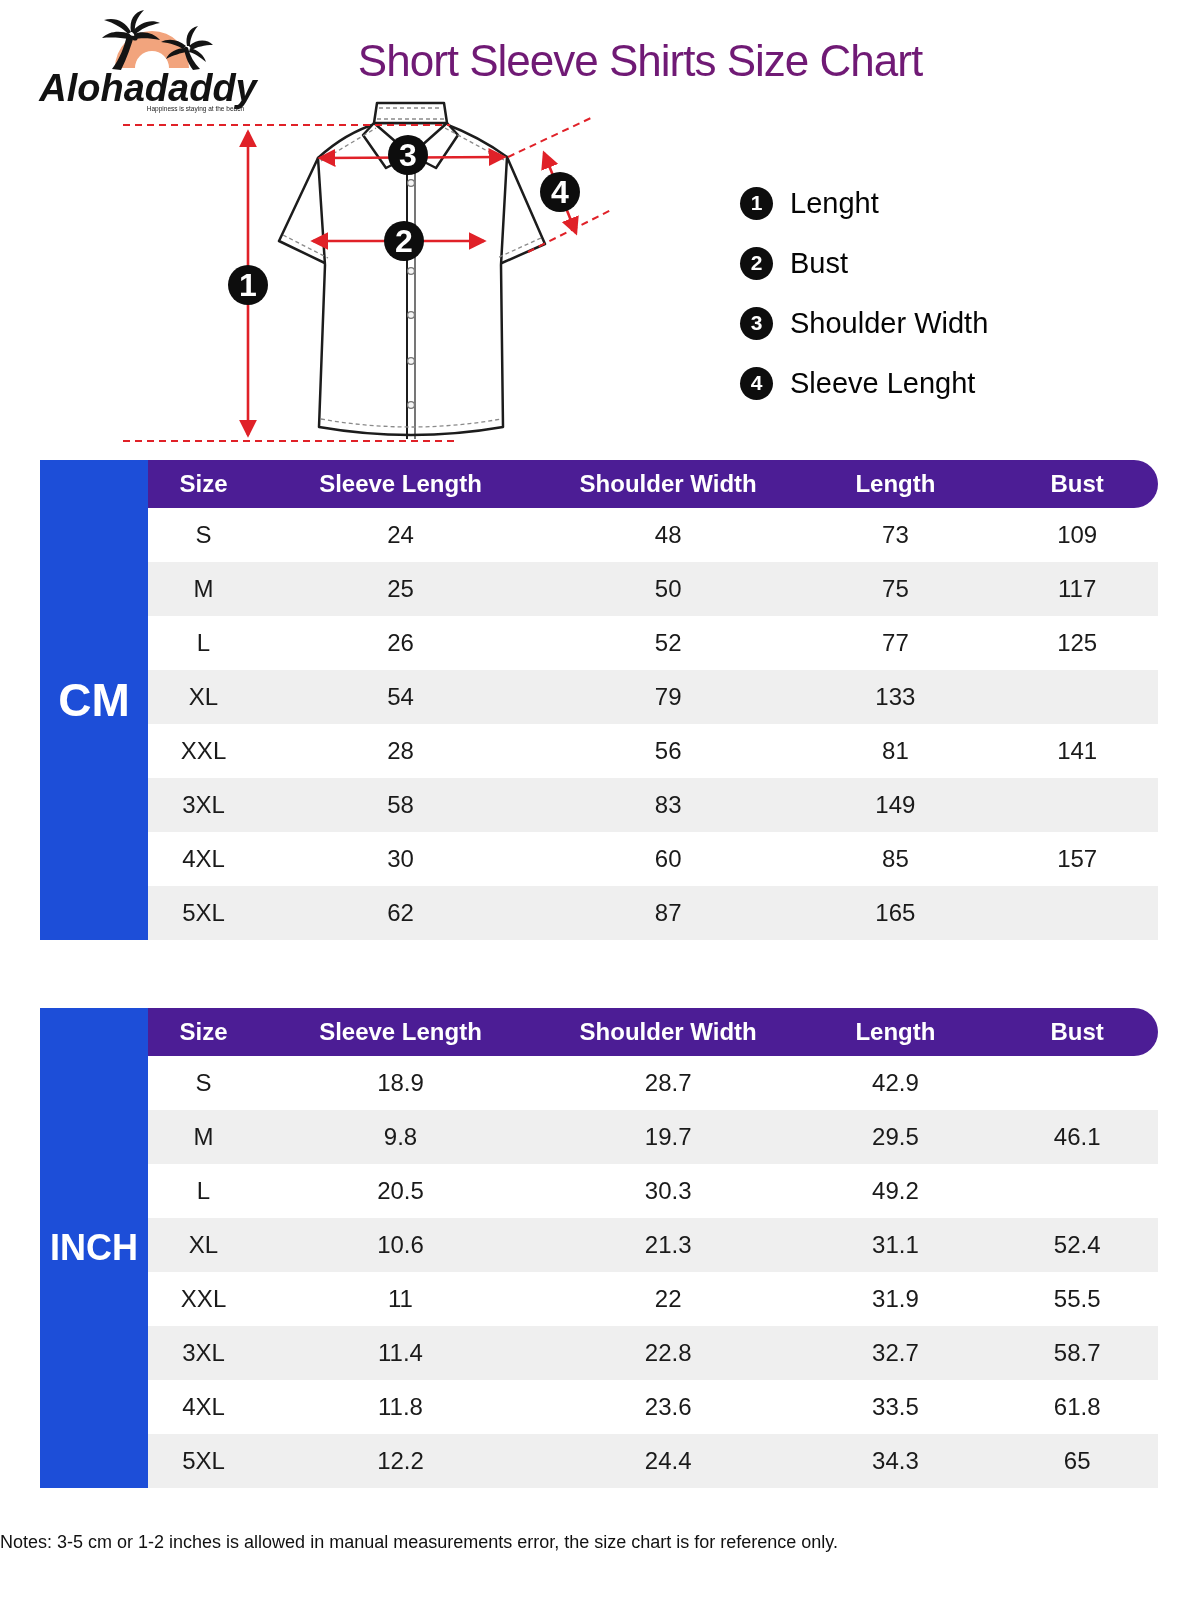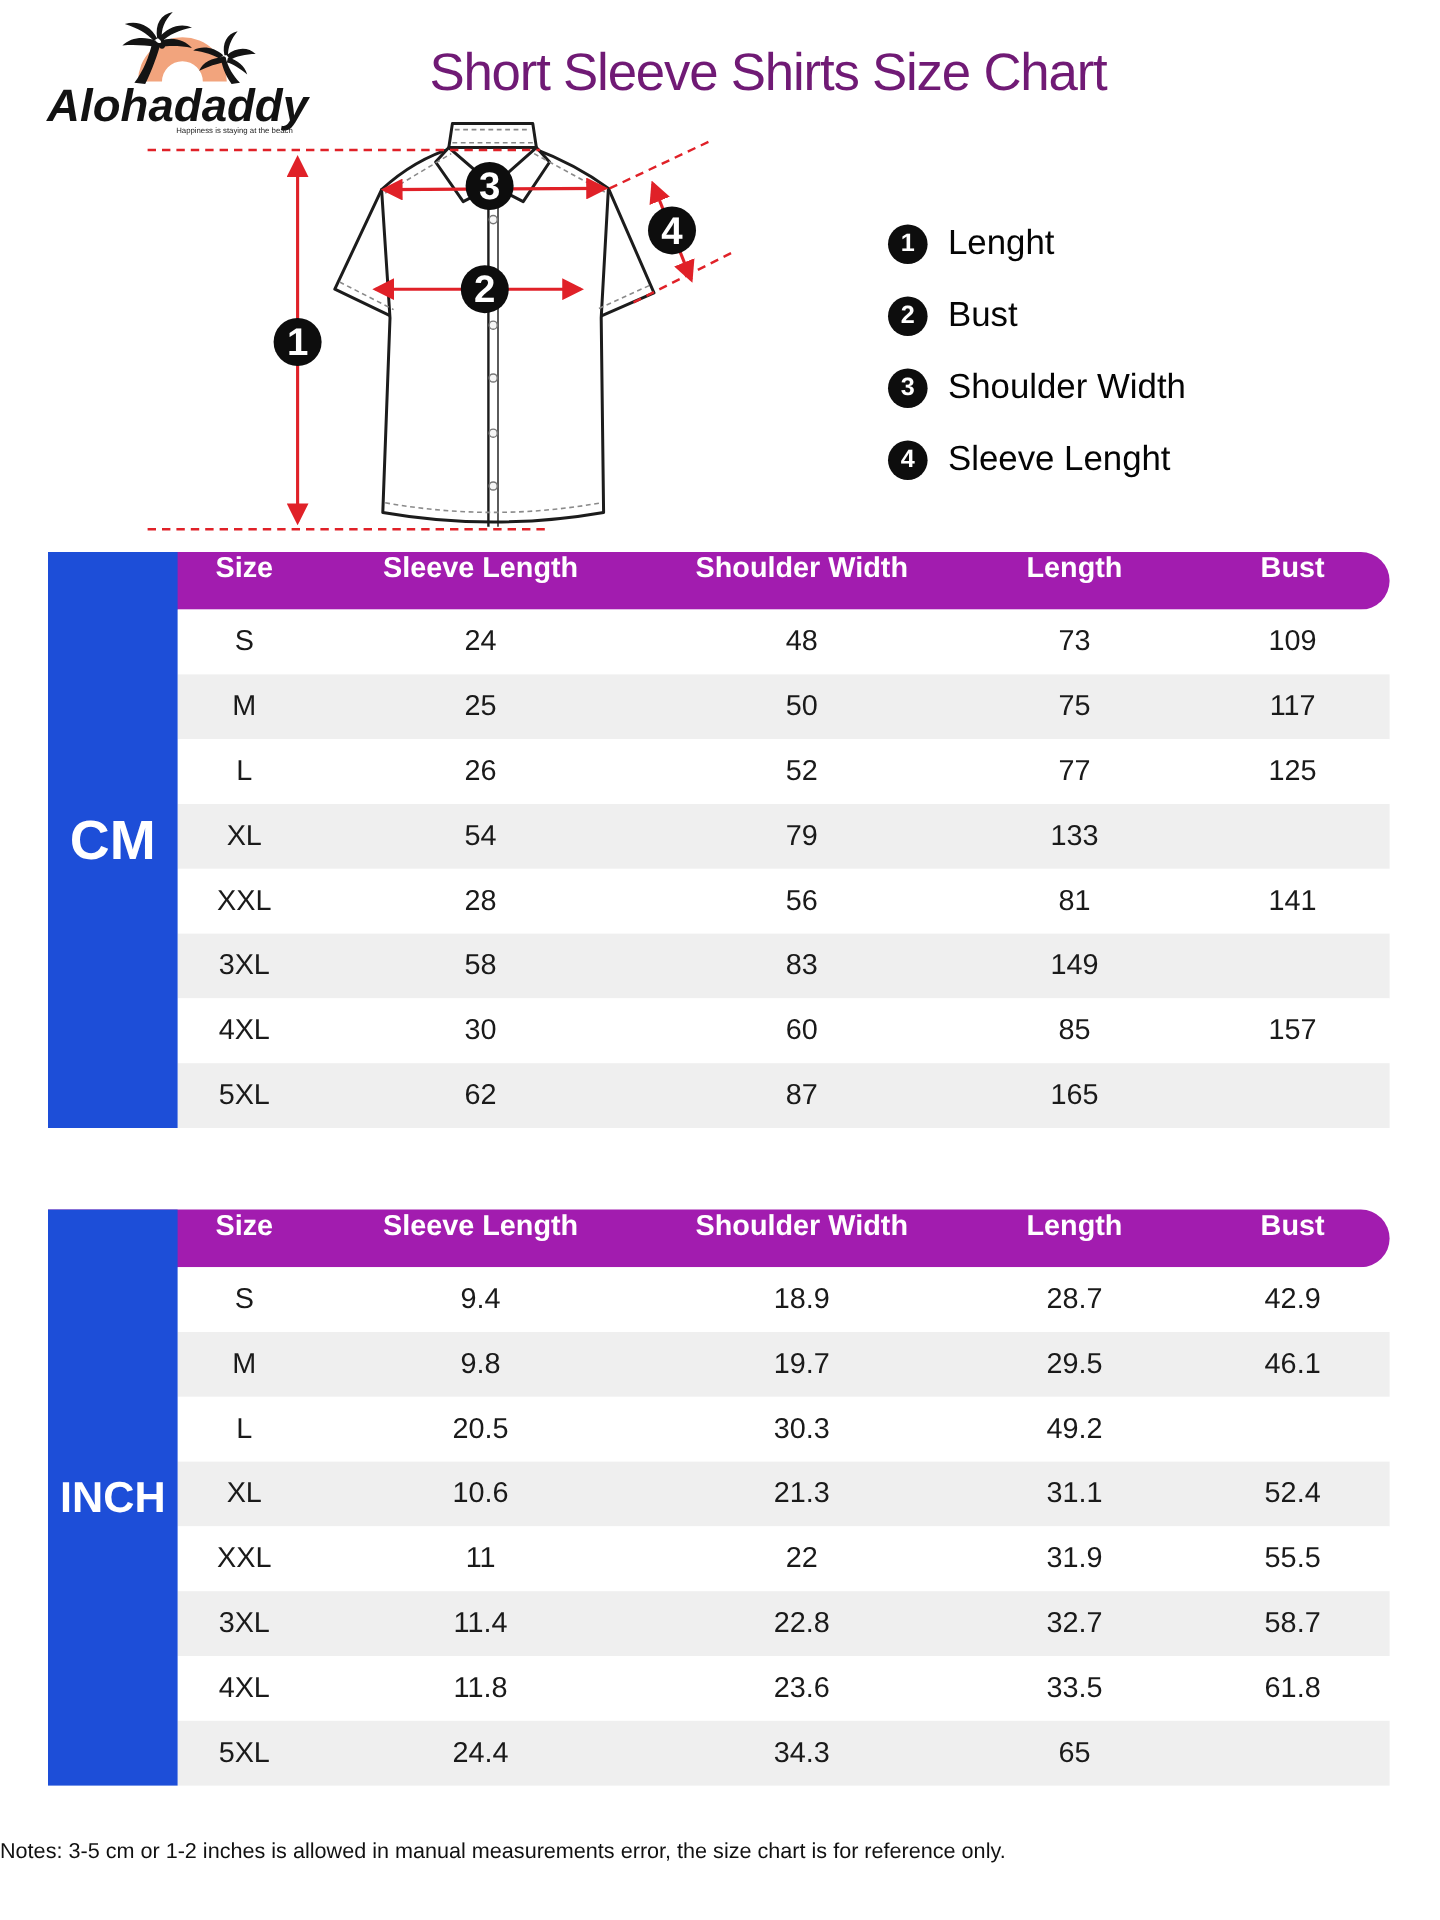--- a/index.html
+++ b/index.html
@@ -11,22 +11,22 @@
 
   
   .legend{top:186px;left:740px;display:flex;flex-direction:column;gap:26px;}
   .legend-item{display:flex;align-items:center;gap:17px;height:34px;}
   .legend-marker{width:33px;height:33px;border-radius:50%;background:#0d0d0d;color:#fff;
     display:flex;align-items:center;justify-content:center;font-size:21px;font-weight:bold;flex:0 0 33px;}
   .legend-label{font-size:29px;color:#050505;}
 
   
   .size-table{left:40px;width:1118px;height:480px;}
-  .size-table .t-header{position:absolute;left:0;top:0;width:100%;height:48px;background:#a21caf;
-    border-radius:0 24px 24px 0;display:flex;align-items:flex-start;padding-left:108px;box-sizing:border-box;}
+  .size-table .t-header{position:absolute;left:0;top:0;width:100%;height:48px;background:#4c1d95;
+    border-radius:0 24px 24px 0;display:flex;align-items:center;padding-left:108px;box-sizing:border-box;}
   .size-table .th{color:#fff;font-weight:bold;font-size:24px;text-align:center;}
   .size-table .t-body{position:absolute;left:108px;top:48px;right:0;}
   .size-table .tr{display:flex;height:54px;align-items:center;background:#fff;}
   .size-table .tr.alt{background:#efefef;}
   .size-table .td{font-size:24px;color:#1a1a1a;text-align:center;}
   .th:nth-child(1),.td:nth-child(1){width:11%;}
   .th:nth-child(2),.td:nth-child(2){width:28%;}
   .th:nth-child(3),.td:nth-child(3){width:25%;}
   .th:nth-child(4),.td:nth-child(4){width:20%;}
   .th:nth-child(5),.td:nth-child(5){width:16%;}
@@ -229,21 +229,20 @@
   <div class="t-header">
       <div class="th">Size</div>
       <div class="th">Sleeve Length</div>
       <div class="th">Shoulder Width</div>
       <div class="th">Length</div>
       <div class="th">Bust</div>
     </div>
   <div class="t-body">
       <div class="tr">
         <div class="td">S</div>
-        <div class="td">9.4</div>
         <div class="td">18.9</div>
         <div class="td">28.7</div>
         <div class="td">42.9</div>
       </div>
       <div class="tr alt">
         <div class="td">M</div>
         <div class="td">9.8</div>
         <div class="td">19.7</div>
         <div class="td">29.5</div>
         <div class="td">46.1</div>
@@ -277,20 +276,21 @@
       </div>
       <div class="tr">
         <div class="td">4XL</div>
         <div class="td">11.8</div>
         <div class="td">23.6</div>
         <div class="td">33.5</div>
         <div class="td">61.8</div>
       </div>
       <div class="tr alt">
         <div class="td">5XL</div>
+        <div class="td">12.2</div>
         <div class="td">24.4</div>
         <div class="td">34.3</div>
         <div class="td">65</div>
       </div>
     </div>
   <div class="unit-col">
     <span class="unit small">INCH</span>
   </div>
 </div>
 

